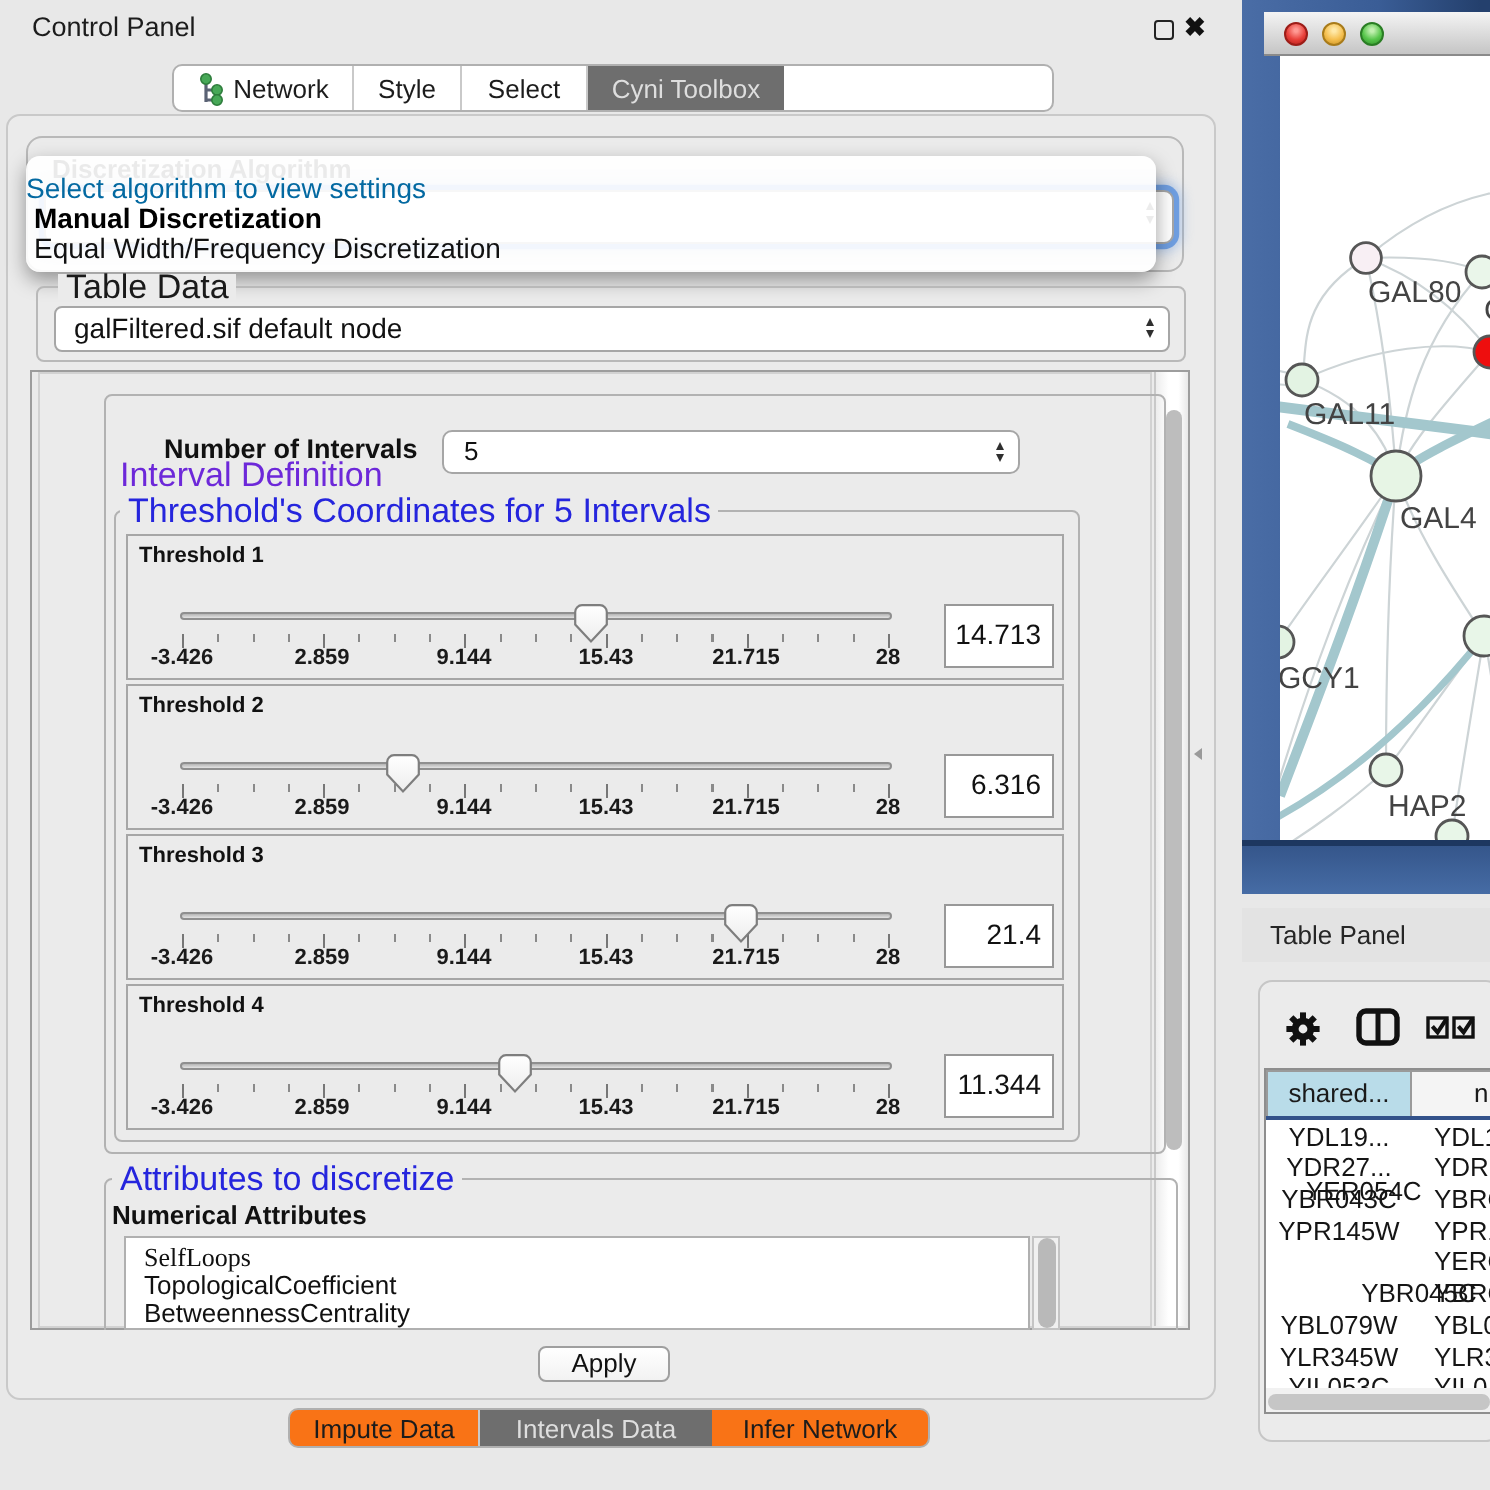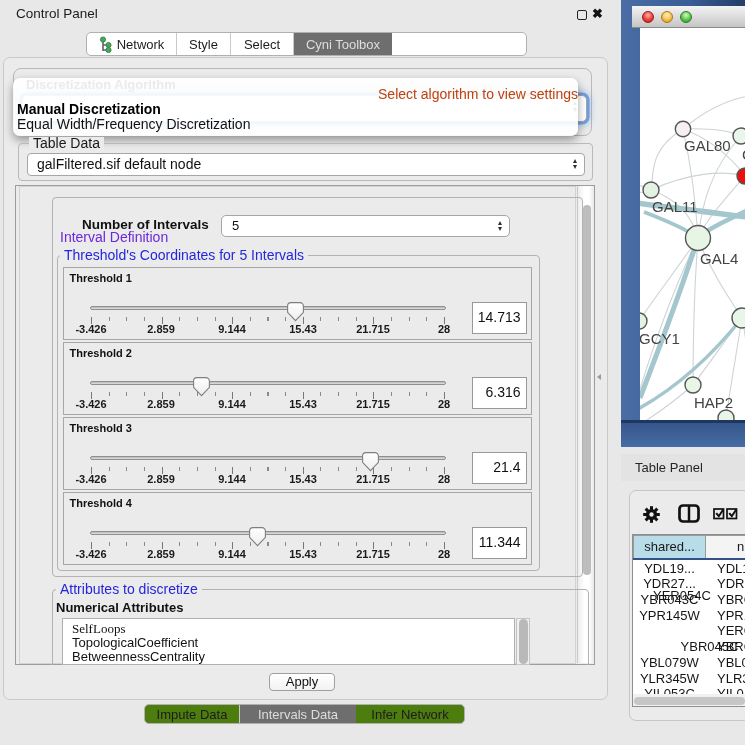--- a/index.html
+++ b/index.html
@@ -1,19 +1,19 @@
 <!DOCTYPE html>
 <html><head>
 <meta charset="utf-8">
 <style>
 * { margin:0; padding:0; box-sizing:border-box; }
 html,body { width:745px; height:745px; background:#e8e8e8; font-family:"Liberation Sans",sans-serif; overflow:hidden; position:relative; }
 .abs { position:absolute; }
 .gb { position:absolute; border:1px solid #b9b9b9; border-radius:4px; }
-.gbt { position:absolute; background:#ebebeb; padding:0 4px; font-size:14px; color:#1a1a1a; white-space:nowrap; line-height:13px;text-align:center; }
+.gbt { position:absolute; background:#ebebeb; padding:0 4px; font-size:17px; color:#1a1a1a; white-space:nowrap; line-height:13px;text-align:center; }
 .combo { position:absolute; background:#fff; border:1px solid #a6a6a6; border-radius:4px; font-size:13px; color:#111; }
 .arrows { position:absolute; width:8px; }
 .arrows .up { width:0;height:0;border-left:2.6px solid transparent;border-right:2.6px solid transparent;border-bottom:4.2px solid #2f2f2f; margin-bottom:2.6px;}
 .arrows .dn { width:0;height:0;border-left:2.6px solid transparent;border-right:2.6px solid transparent;border-top:4.2px solid #2f2f2f;}
 .tpanel { position:absolute; left:63px; width:469px; height:73px; border:1px solid #a6a6a6; background:#ebebeb; }
 .ttl { position:absolute; left:5.5px; top:4px; font-size:11px; font-weight:bold; color:#111; }
 .track { position:absolute; left:26px; top:37.5px; width:356px; height:4px; background:linear-gradient(#b5b5b5,#e2e2e2); border:1px solid #8f8f8f; border-radius:2px; }
 .minor { position:absolute; left:27px; top:49px; width:356px; height:3.5px; background:repeating-linear-gradient(90deg,#8a8a8a 0 1px,transparent 1px 17.65px); }
 .major { position:absolute; left:27px; top:49px; width:356px; height:6.5px; background:repeating-linear-gradient(90deg,#777 0 1px,transparent 1px 70.6px); }
 .slab { position:absolute; top:55px; width:50px; text-align:center; font-size:11px; font-weight:bold; color:#1a1a1a; }
@@ -51,21 +51,21 @@
 
 <div class="gb" style="left:13px;top:68px;width:579px;height:68px;border-radius:8px;"></div>
 <div class="abs" style="left:26px;top:77px;font-size:13px;font-weight:bold;color:#1a1a1a;">Discretization Algorithm</div>
 <div class="combo" style="left:22px;top:95px;width:565px;height:27px;border-radius:5px;box-shadow:0 0 0 2.6px #6f9ee0, 0 0 6px 4px rgba(111,158,224,0.45);"></div>
 <div class="arrows" style="left:573px;top:101px;">
     <div class="up"></div>
     <div class="dn"></div>
   </div>
 
 <div class="abs" style="left:13px;top:78px;width:565px;height:58px;background:rgba(255,255,255,0.91);border-radius:7px;box-shadow:0 4px 10px rgba(0,0,0,0.38);"></div>
-<div class="abs" style="left:13px;top:86px;width:565px;text-align:right;font-size:14px;color:#c2410c;">Select algorithm to view settings</div>
+<div class="abs" style="left:13px;top:86px;width:565px;text-align:left;font-size:14px;color:#0369a1;">Select algorithm to view settings</div>
 <div class="abs" style="left:17px;top:100.5px;font-size:14px;font-weight:bold;color:#000;">Manual Discretization</div>
 <div class="abs" style="left:17px;top:116px;font-size:14px;color:#111;">Equal Width/Frequency Discretization</div>
 
 <div class="gb" style="left:18px;top:143px;width:575px;height:38px;"></div>
 <div class="gbt" style="left:29px;top:137px;">Table Data</div>
 <div class="combo" style="left:27px;top:153px;width:558px;height:23px;line-height:21px;padding-left:9px;font-size:14px;">galFiltered.sif default node</div>
 <div class="arrows" style="left:573px;top:158.5px;">
     <div class="up"></div>
     <div class="dn"></div>
   </div>
@@ -167,21 +167,21 @@
 <div class="abs" style="left:72px;top:621px;font-size:13px;color:#111;font-family:Liberation Serif, serif;">SelfLoops</div>
 <div class="abs" style="left:72px;top:635px;font-size:13px;color:#111;">TopologicalCoefficient</div>
 <div class="abs" style="left:72px;top:649px;font-size:13px;color:#111;">BetweennessCentrality</div>
 <div class="abs" style="left:516px;top:618px;width:14px;height:47px;background:#f0f0f0;border:1px solid #c4c4c4;"></div>
 <div class="abs" style="left:518.5px;top:619px;width:9px;height:45px;background:#b9b9b9;border-radius:4.5px;"></div>
 
 <div class="abs" style="left:16px;top:665px;width:578px;height:34px;background:#ebebeb;"></div>
 
 <div class="abs" style="left:269px;top:673px;width:66px;height:18px;background:linear-gradient(#ffffff,#f2f2f2);border:1px solid #9f9f9f;border-radius:4px;font-size:13px;color:#111;text-align:center;line-height:16px;">Apply</div>
 
-<div class="abs" style="left:144px;top:704px;width:321px;height:20px;background:#4d7c0f;border:1px solid #b0b0b0;border-radius:5px;display:flex;overflow:hidden;">
+<div class="abs" style="left:144px;top:704px;width:321px;height:20px;background:#f97316;border:1px solid #b0b0b0;border-radius:5px;display:flex;overflow:hidden;">
   <div class="seg" style="width:95px;border-right:1px solid #c9c9c9;">Impute Data</div>
   <div class="seg segd" style="width:116px;">Intervals Data</div>
   <div class="seg" style="flex:1;">Infer Network</div>
 </div>
 
 <div class="abs" style="left:597px;top:374px;width:0;height:0;border-top:3px solid transparent;border-bottom:3px solid transparent;border-right:4px solid #9a9a9a;"></div>
 
 <div class="abs" style="left:621px;top:0;width:124px;height:447px;background:linear-gradient(90deg,#4a6da6,#3a5d96 55%,#24406d 96%);"></div>
 <div class="abs" style="left:621px;top:420px;width:124px;height:27px;background:linear-gradient(#1d3760 0 3px,#35568b 3px,#466ca5);"></div>
 <div class="abs" style="left:632px;top:6px;width:113px;height:22px;background:linear-gradient(#f4f4f4,#c5c5c5);border-bottom:1px solid #8a8a8a;"></div>

